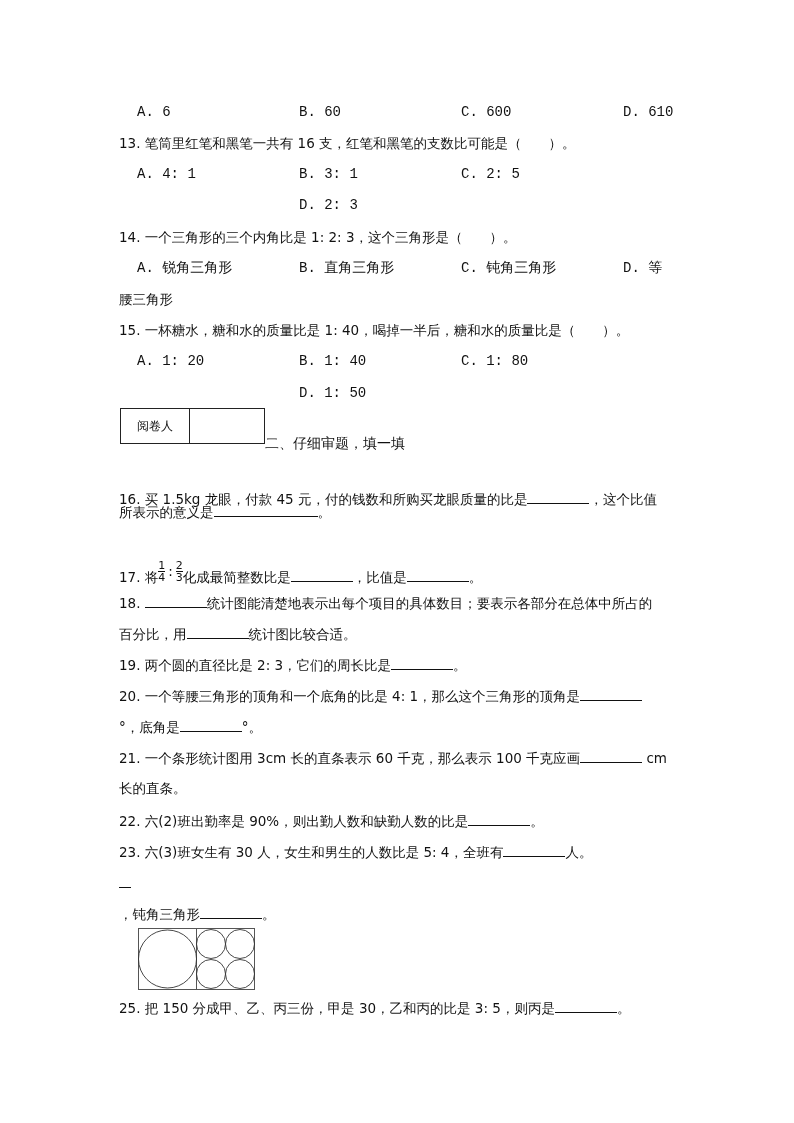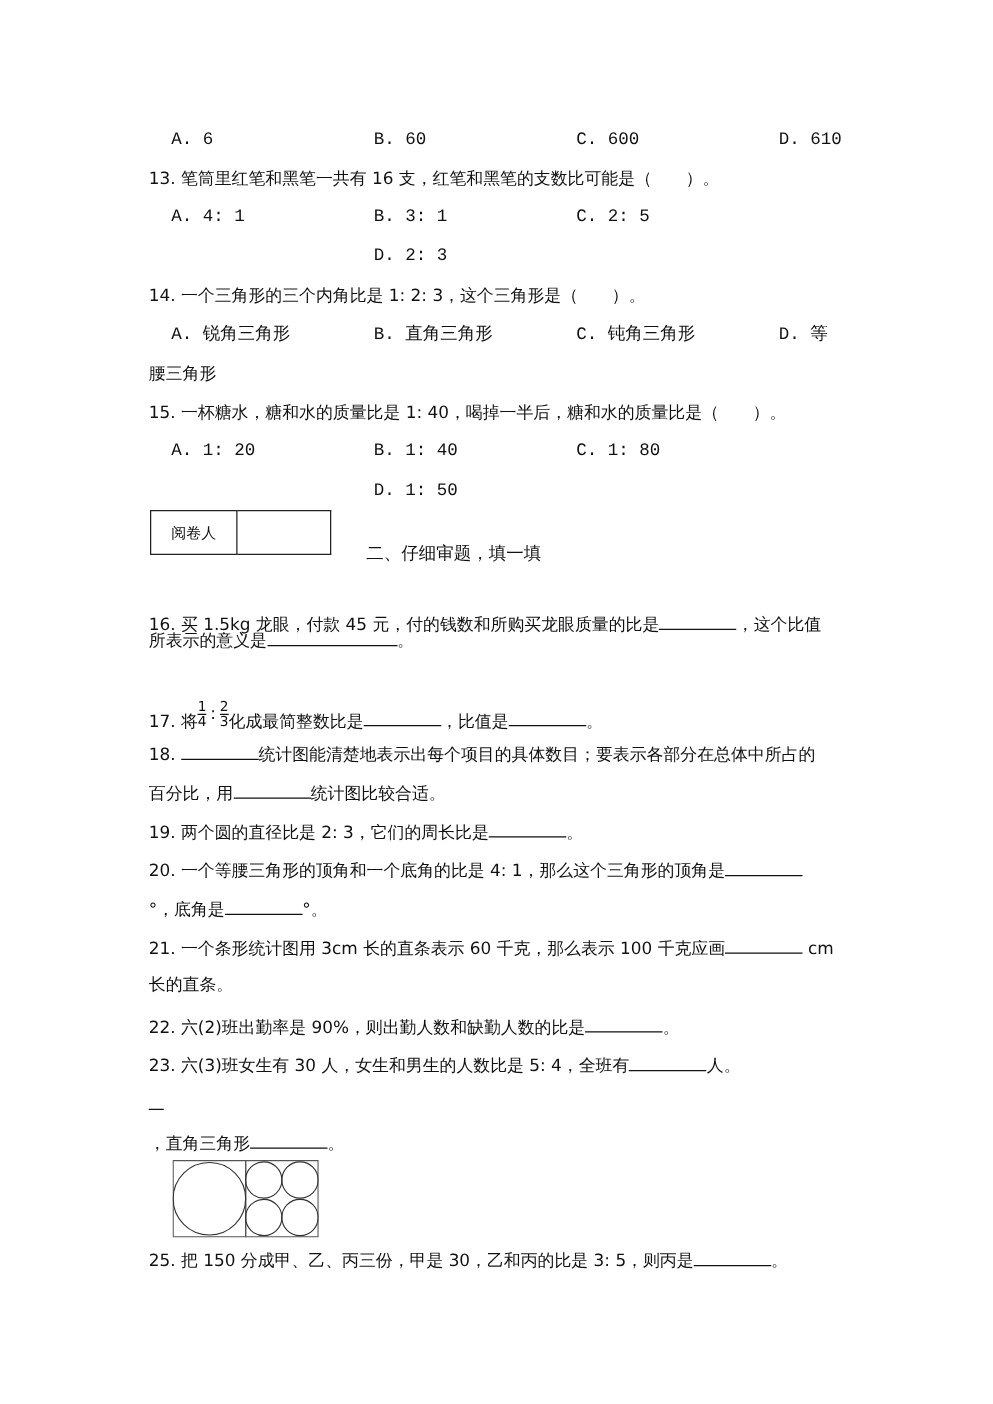--- a/index.html
+++ b/index.html
@@ -10,21 +10,21 @@
   .blank { display: inline-block; border-bottom: 1px solid #111; height: 14px; vertical-align: baseline; }
   .b60 { width: 62px; }
   .b100 { width: 104px; }
   .b14 { width: 12px; }
   .frac { display: inline-block; vertical-align: middle; text-align: center; font-size: 11px; line-height: 11px; position: relative; top: -6px; }
   .frac .num { display: block; }
   .frac .den { display: block; border-top: 1px solid #111; }
   .score-table { position: absolute; left: 120px; top: 408px; border-collapse: collapse; }
   .score-table td { border: 1px solid #222; width: 68px; height: 34px; text-align: center; font-size: 12px; padding: 0; }
   .score-table td.empty { width: 74px; }
-  .section-title { position: absolute; left: 265px; top: 434px; font-size: 14px; line-height: 18px; white-space: nowrap; margin-left: 28px; }
+  .section-title { position: absolute; left: 265px; top: 434px; font-size: 14px; line-height: 18px; white-space: nowrap; }
   .figure { position: absolute; left: 138px; top: 928px; width: 117px; height: 62px; }
 </style>
 </head>
 <body>
 
 <div class="opt" style="left:137px;top:103px">A. 6</div>
 <div class="opt" style="left:299px;top:103px">B. 60</div>
 <div class="opt" style="left:461px;top:103px">C. 600</div>
 <div class="opt" style="left:623px;top:103px">D. 610</div>
 
@@ -96,21 +96,21 @@
 </div>
 
 <div class="line" style="top:842px">
   <span>23. 六(3)班女生有 30 人，女生和男生的人数比是 5: 4，全班有</span><span class="blank b60"></span><span>人。</span>
 </div>
 
 <div class="line" style="top:873px">
   <span class="blank b14"></span>
 </div>
 <div class="line" style="top:904px">
-  <span>，直角三角形</span><span class="blank b60"></span><span>。</span>
+  <span>，钝角三角形</span><span class="blank b60"></span><span>。</span>
 </div>
 
 <svg class="figure" viewBox="0 0 117 62" xmlns="http://www.w3.org/2000/svg">
   <rect x="0.5" y="0.5" width="58" height="61" fill="none" stroke="#555" stroke-width="1"></rect>
   <rect x="58.5" y="0.5" width="58" height="61" fill="none" stroke="#555" stroke-width="1"></rect>
   <circle cx="29.5" cy="31" r="29" fill="none" stroke="#333" stroke-width="0.9"></circle>
   <circle cx="73" cy="16" r="14.5" fill="none" stroke="#333" stroke-width="0.9"></circle>
   <circle cx="102" cy="16" r="14.5" fill="none" stroke="#333" stroke-width="0.9"></circle>
   <circle cx="73" cy="46" r="14.5" fill="none" stroke="#333" stroke-width="0.9"></circle>
   <circle cx="102" cy="46" r="14.5" fill="none" stroke="#333" stroke-width="0.9"></circle>

